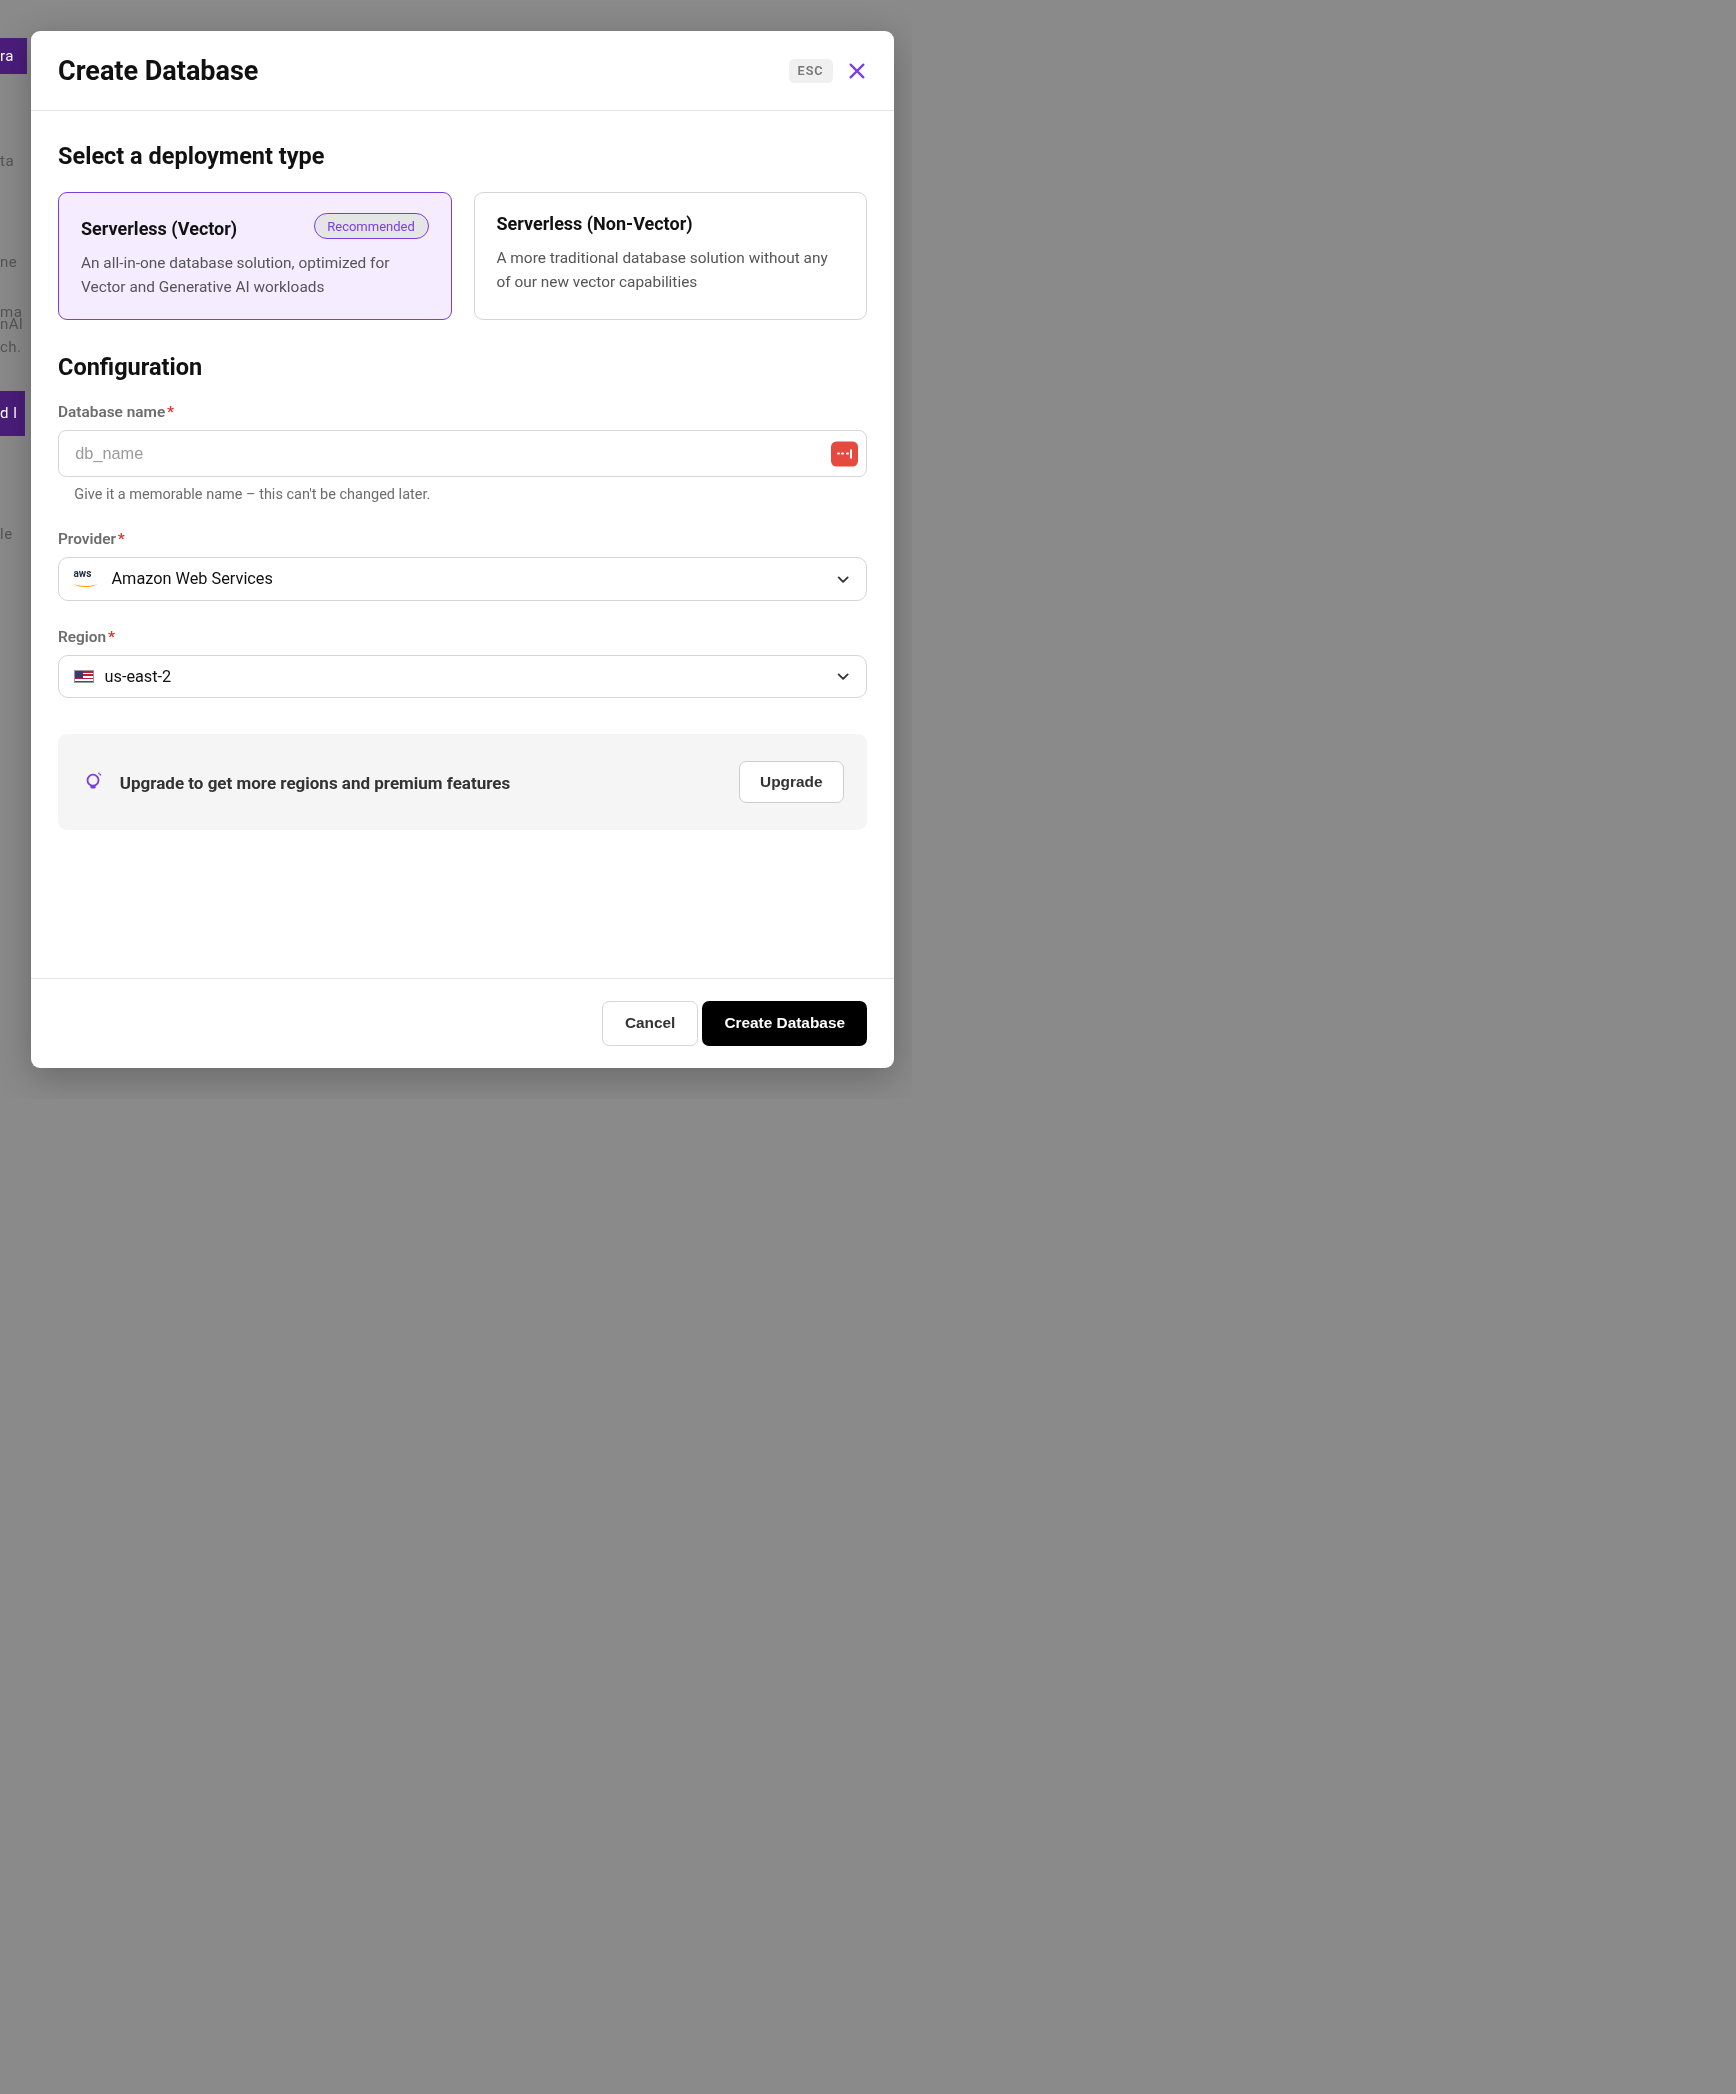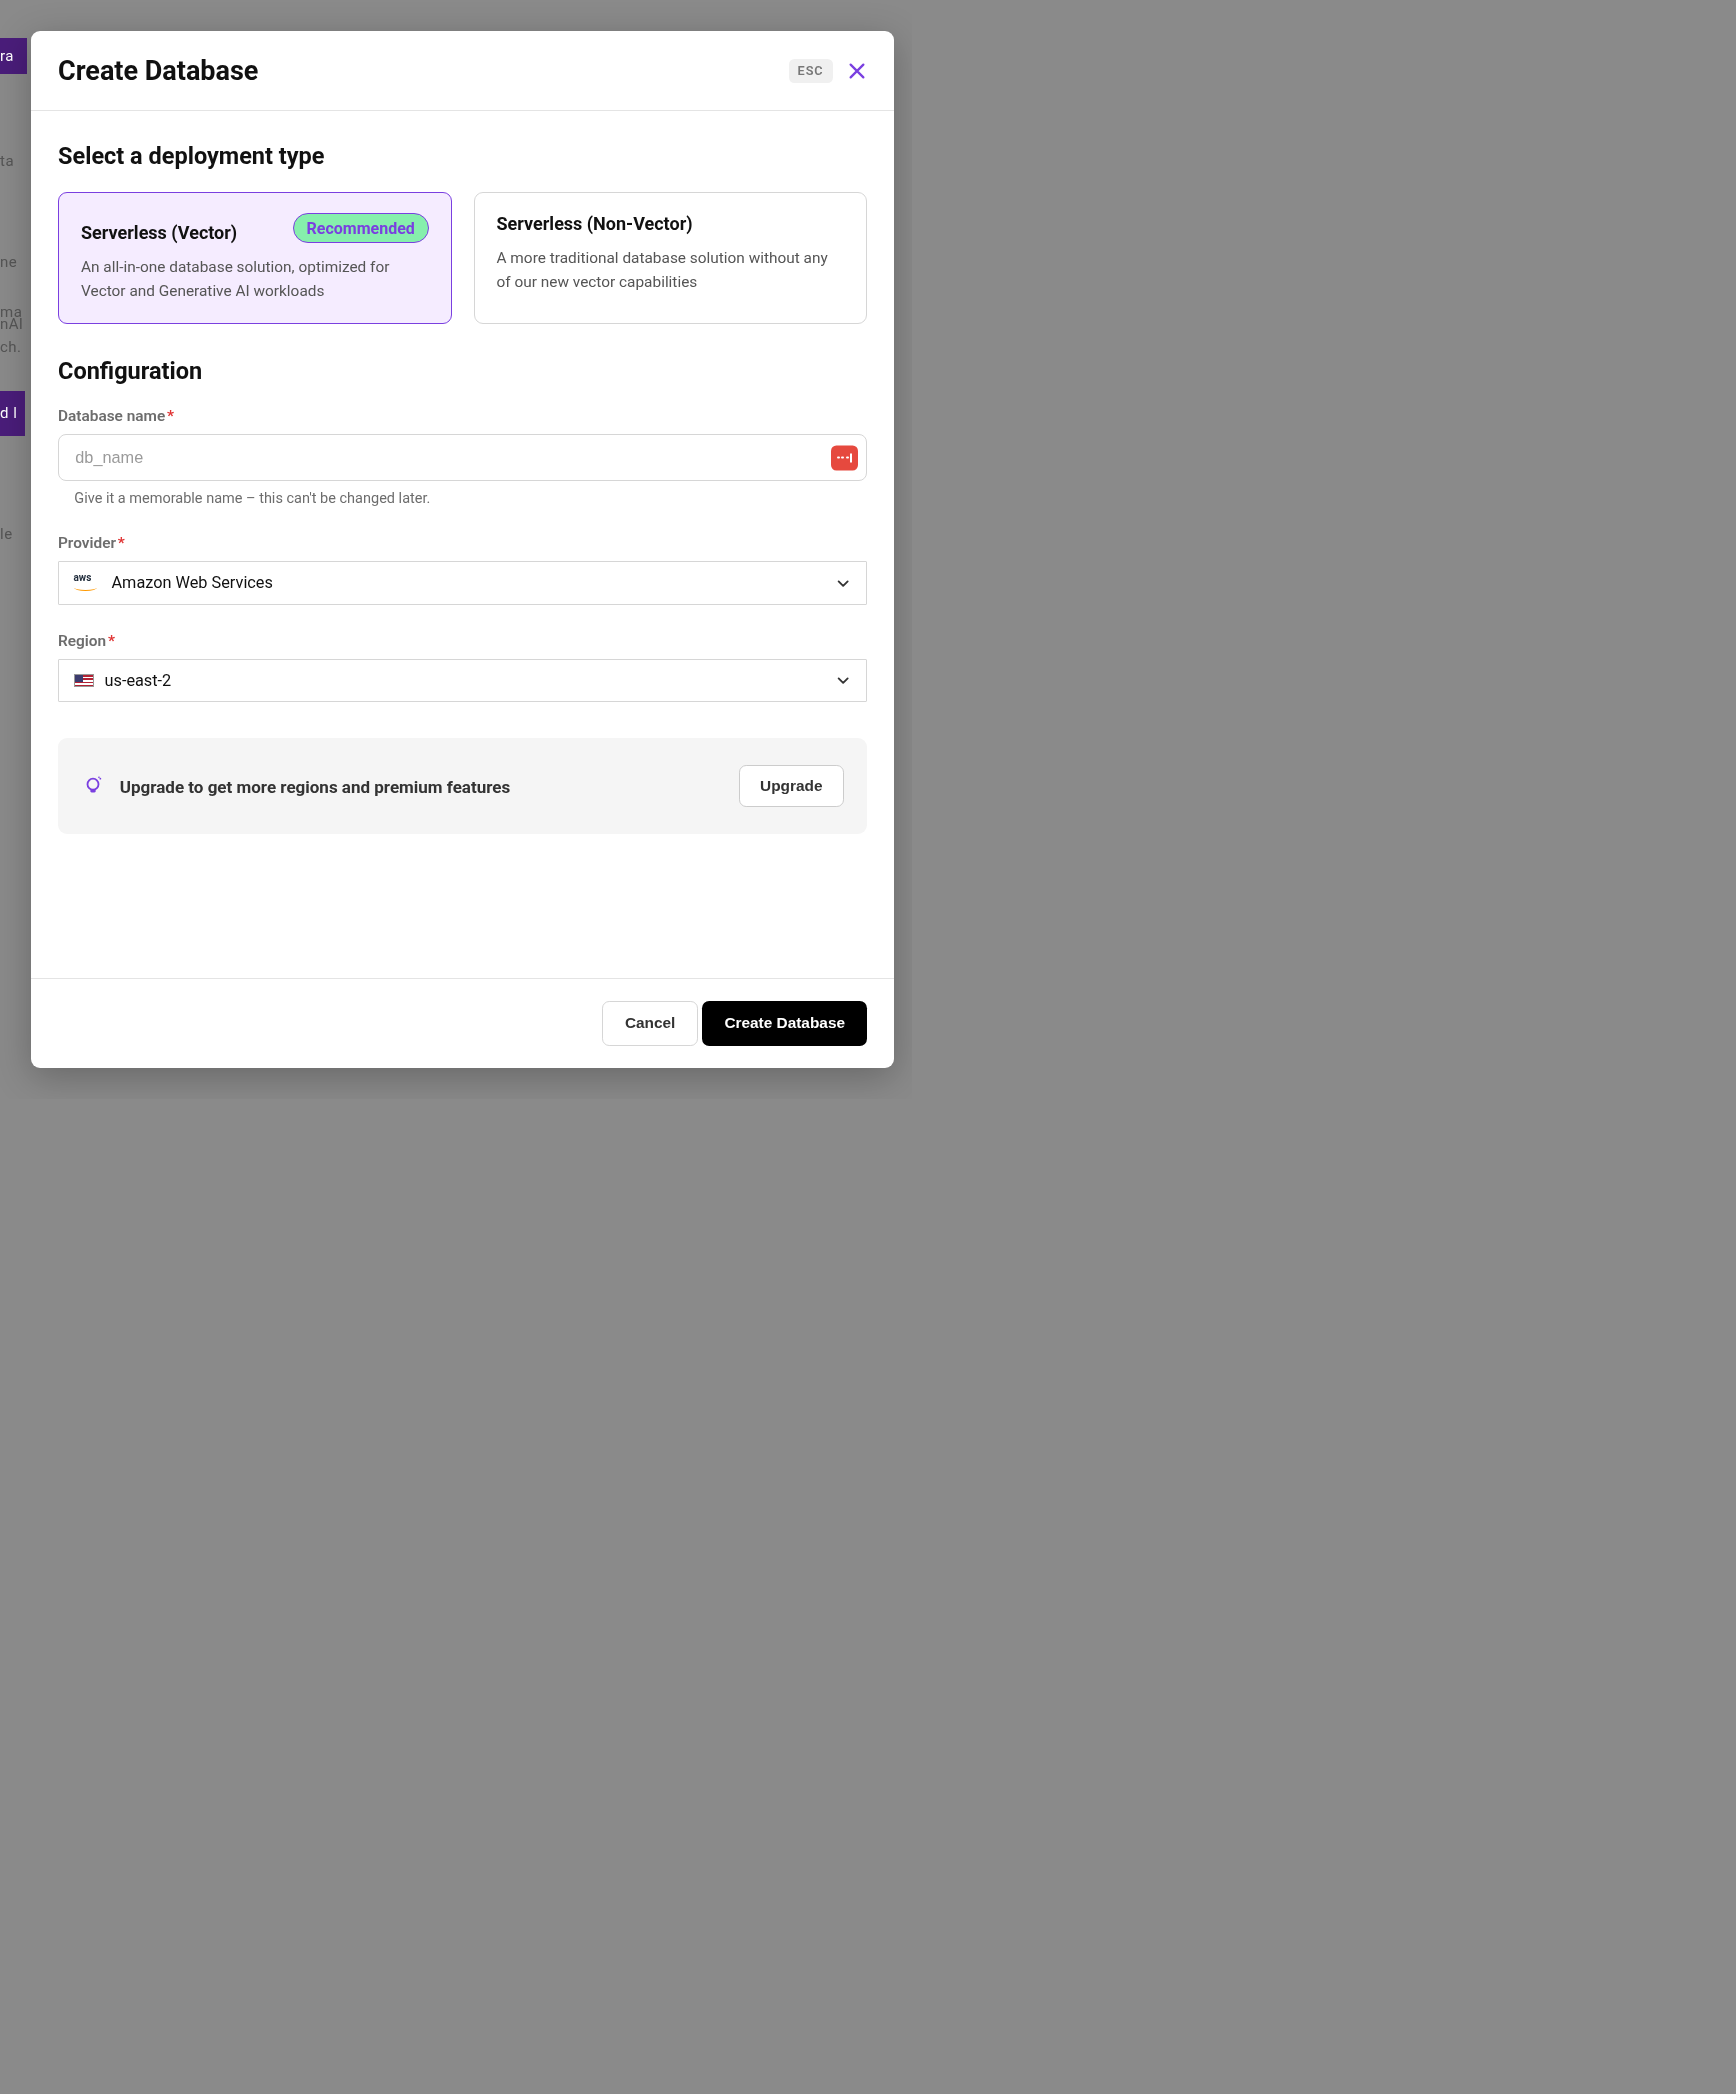--- a/index.html
+++ b/index.html
@@ -111,23 +111,23 @@
 .card-title {
   font-size: 18px;
   font-weight: 700;
   color: #111;
 }
 .badge-rec {
   border: 1.4px solid #7a3fe0;
   color: #7a3fe0;
   border-radius: 904px;
   padding: 4.5px 12.7px;
-  font-size: 16px;
-  font-weight: 700;
-  background: #86efac;
+  font-size: 13px;
+  font-weight: 400;
+  background: #e5e5e5;
 }
 .card-desc {
   font-size: 15.4px;
   line-height: 1.55;
   color: #555;
 }
 .field-label {
   font-size: 15.4px;
   font-weight: 600;
   color: #6d6d6d;
@@ -175,21 +175,21 @@
 }
 .helper {
   font-size: 14.5px;
   color: #6d6d6d;
   margin-bottom: 27px;
   margin-left: 16.3px;
 }
 .select {
   width: 100%;
   border: 0.9px solid #d6d6d6;
-  border-radius: 1px;
+  border-radius: 10px;
   padding: 11px 14.5px;
   display: flex;
   align-items: center;
   justify-content: space-between;
   cursor: pointer;
   margin-bottom: 27px;
   background: #fff;
 }
 .select-left { display: flex; align-items: center; gap: 11px; }
 .select-value { font-size: 16.3px; color: #111; }

